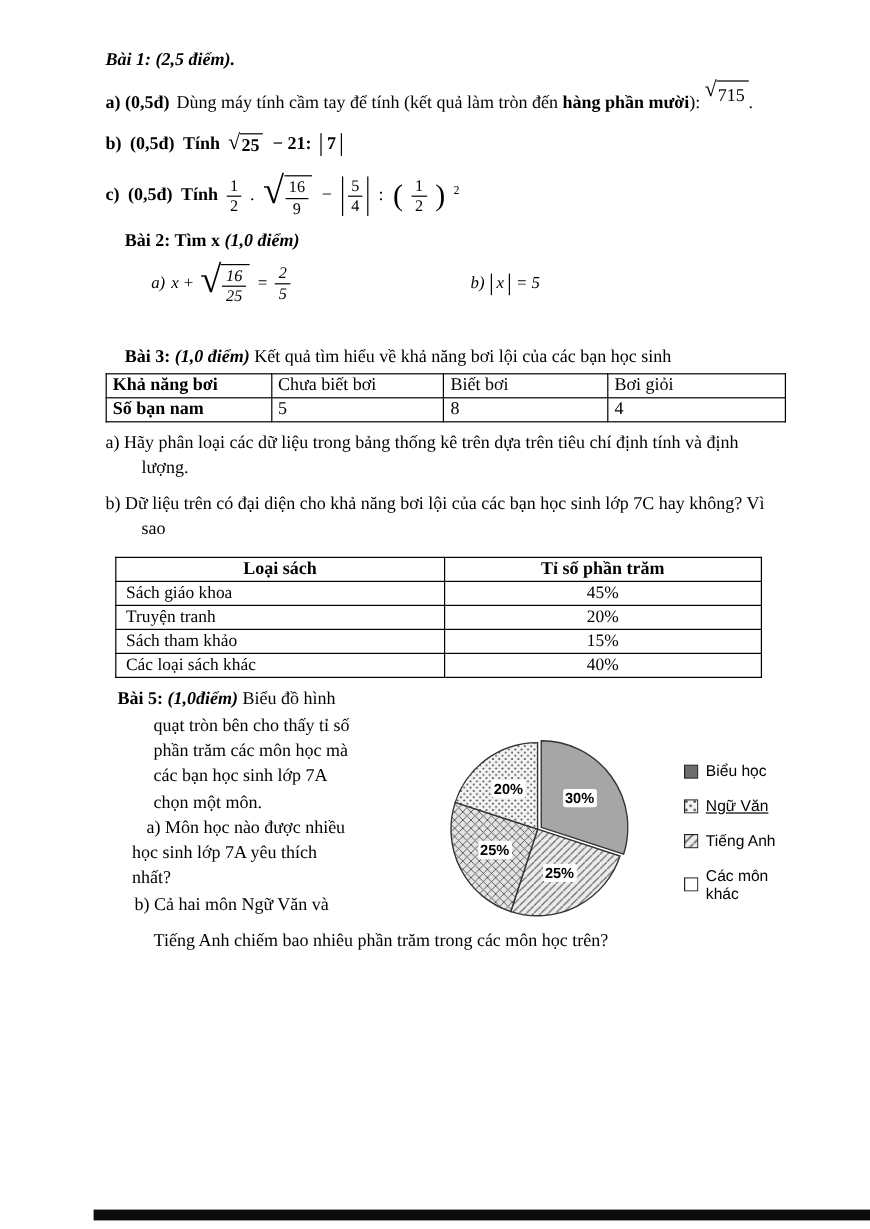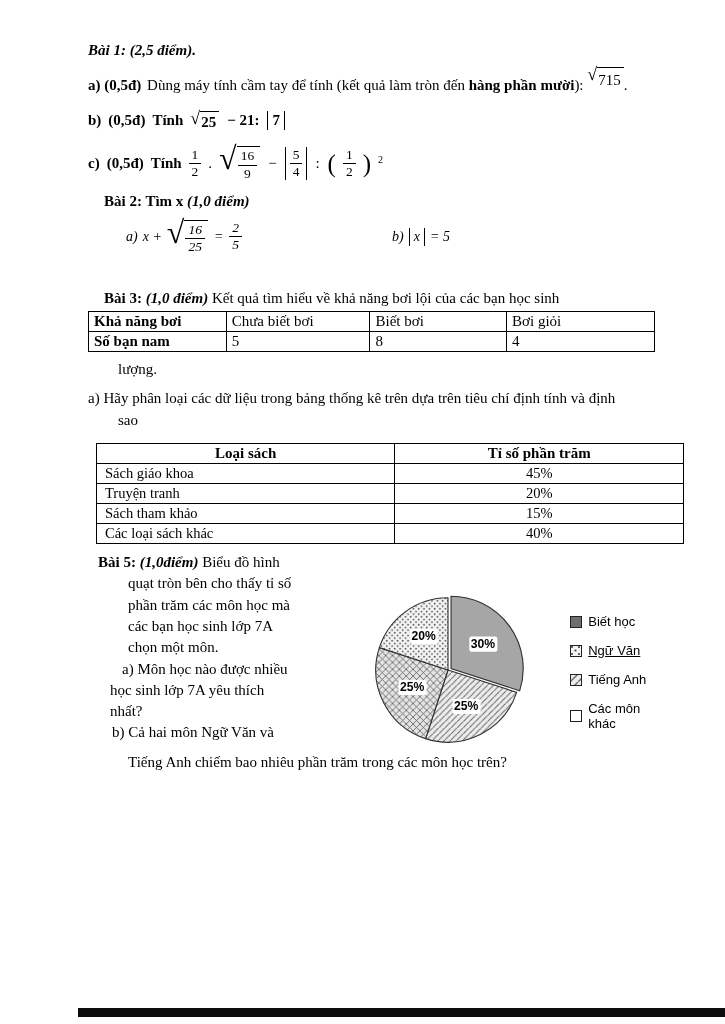--- a/index.html
+++ b/index.html
@@ -46,21 +46,21 @@
   td, th { border:1px solid #000; text-align:left; vertical-align:middle; }
   .t3 { width:567px; margin-bottom:7px; }
   .t3 td, .t3 th { padding:1px 5px; font-size:15px; }
   .t3 .c0 { width:135px; font-weight:bold; }
   .t3 .c1 { width:141px; } .t3 .c2 { width:134px; } .t3 .c3 { width:145px; }
   .items3 .l1 { }
   .items3 .l2 { margin-left:30px; }
   .gap8 { margin-bottom:8px; } .gap12 { margin-bottom:12px; }
   .b4-line { margin-top:4px; margin-bottom:3px; }
   .b4-intro { font-size:13px; }
-  .t4 { width:588px; margin-left:8px; margin-bottom:8px; }
+  .t4 { width:539px; margin-left:8px; margin-bottom:8px; }
   .t4 th { text-align:center; font-weight:bold; padding:1px 4px; font-size:15px; }
   .t4 td { padding:1px 8px; font-size:14.5px; }
   .t4 td.pct { text-align:center; }
   .t4 .cA { width:276px; } .t4 .cB { width:267px; }
 
   
   .b5row { display:flex; align-items:flex-start; }
   .b5left { width:276px; margin-left:10px; }
   .b5left .intro { margin-left:30px; }
   .b5left .ia1 { margin-left:24px; }
@@ -173,24 +173,28 @@
     <tr>
       <td class="c0">Số bạn nam</td>
       <td class="c1">5</td>
       <td class="c2">8</td>
       <td class="c3">4</td>
     </tr>
   </tbody>
     </table>
 
   <div class="items3">
-    <div class="line l2 gap8">lượng.</div>
     <div class="line l1">
       <span>a)</span>
       <span>Hãy phân loại các dữ liệu trong bảng thống kê trên dựa trên tiêu chí định tính và định</span>
+    </div>
+    <div class="line l2 gap8">lượng.</div>
+    <div class="line l1">
+      <span>b)</span>
+      <span>Dữ liệu trên có đại diện cho khả năng bơi lội của các bạn học sinh lớp 7C hay không? Vì</span>
     </div>
     <div class="line l2 gap12">sao</div>
   </div>
 
 
   <table class="t4">
     <tbody>
         <tr>
       <th class="cA">Loại sách</th>
       <th class="cB">Tỉ số phần trăm</th>
@@ -265,21 +269,21 @@
         <rect x="106" y="138" width="37" height="20" rx="3" fill="#ffffff"></rect>
         <text x="124" y="153" text-anchor="middle" font-family="Liberation Sans, sans-serif" font-size="16" font-weight="bold" fill="#000">25%</text>
       </svg>
     </div>
 
     <div class="legend">
       <div class="legend-item">
         <svg width="12" height="12">
             <rect x="0.5" y="0.5" width="11" height="11" fill="#6e6e6e" stroke="#222"></rect>
           </svg>
-        <span>Biết học</span>
+        <span>Biểu học</span>
       </div>
       <div class="legend-item">
         <svg width="12" height="12">
             <rect x="0.5" y="0.5" width="11" height="11" fill="url(#pat-dots)" stroke="#222"></rect>
           </svg>
         <span class="u">Ngữ Văn</span>
       </div>
       <div class="legend-item">
         <svg width="12" height="12">
             <rect x="0.5" y="0.5" width="11" height="11" fill="url(#pat-diag)" stroke="#222"></rect>

